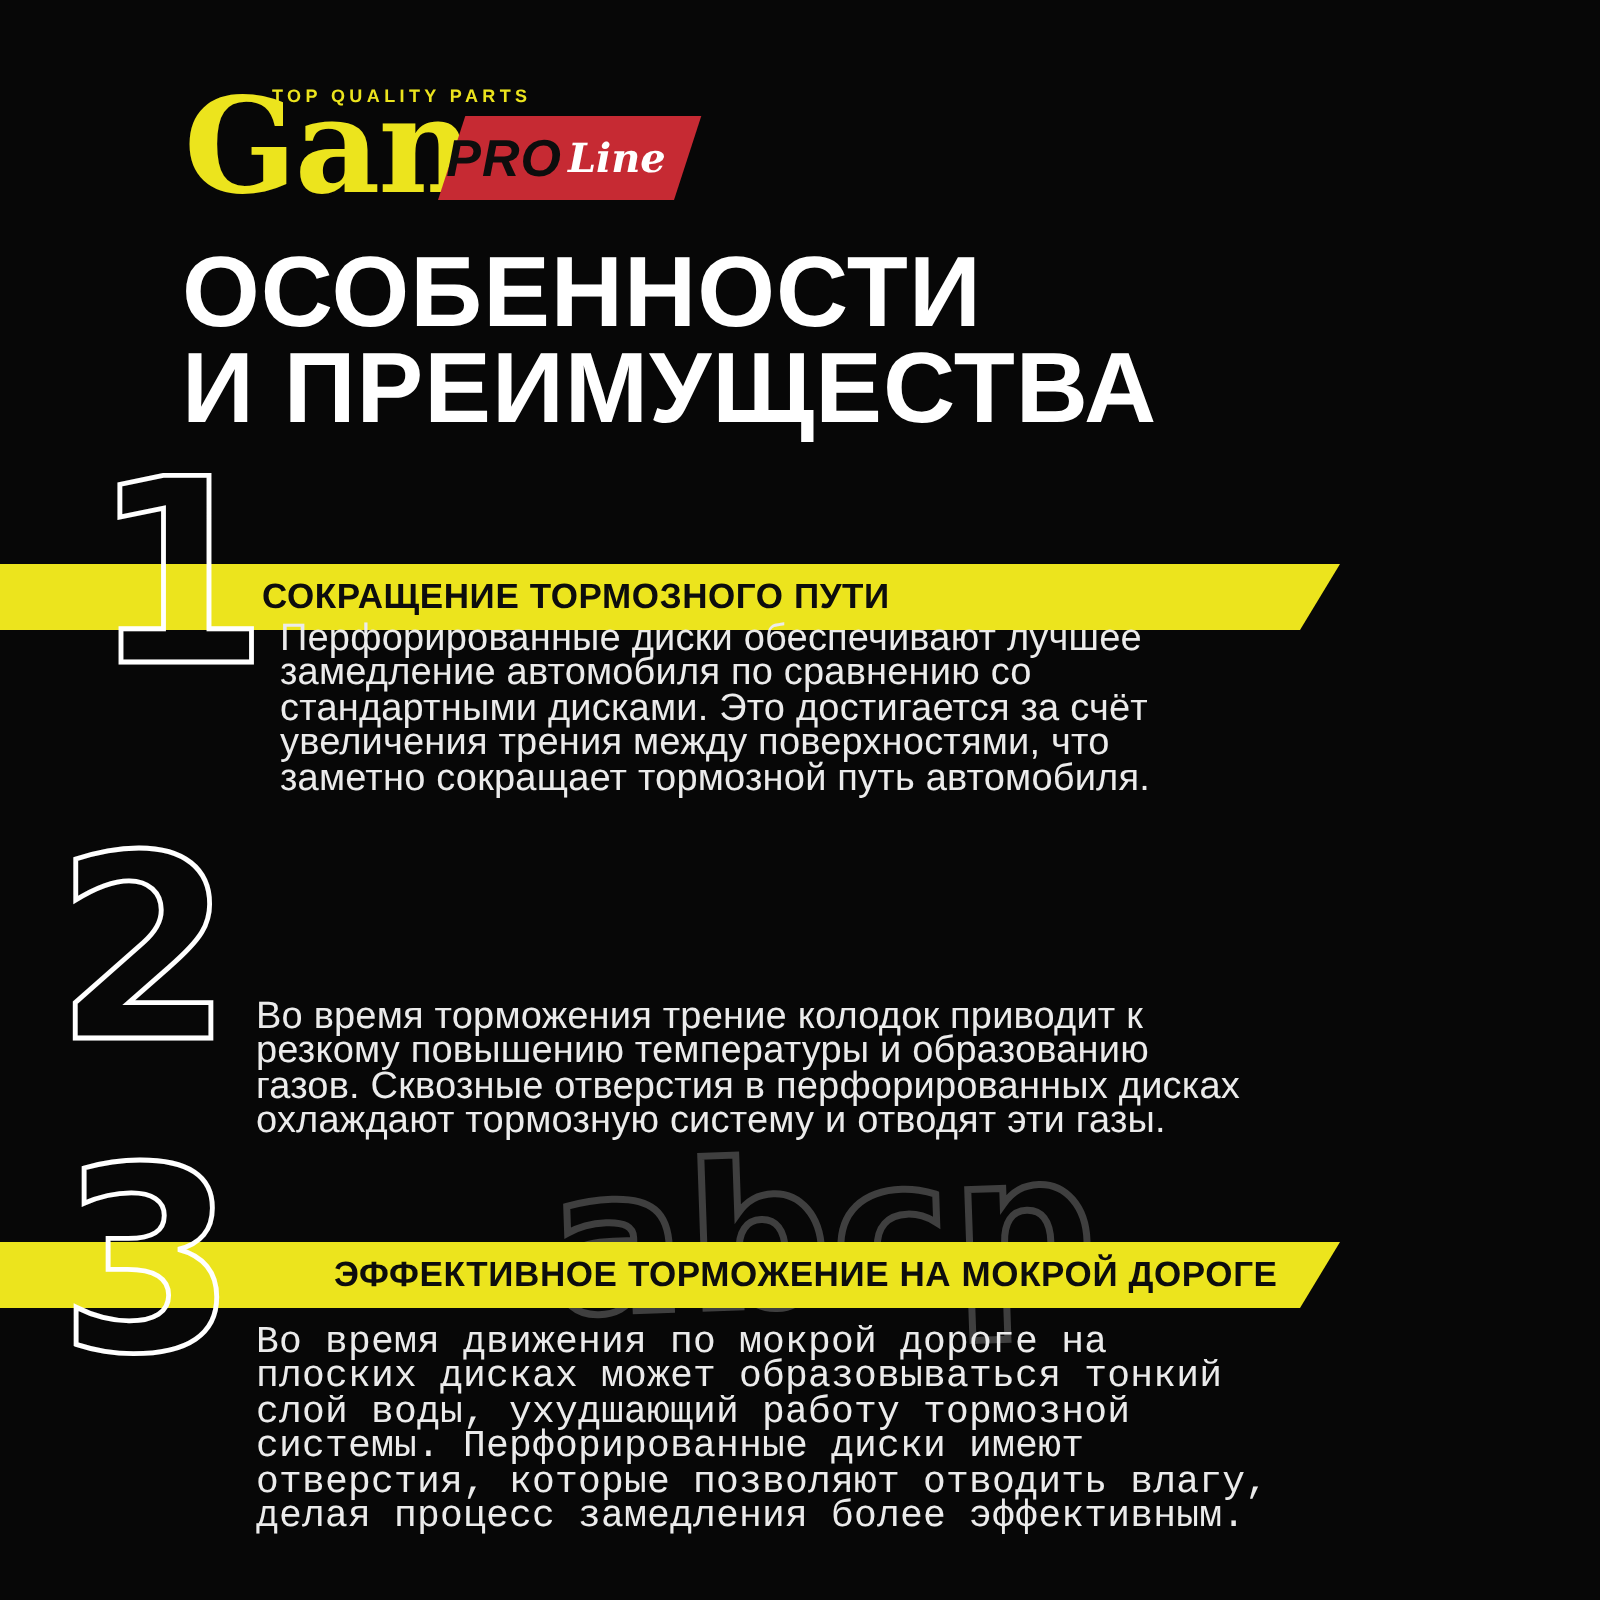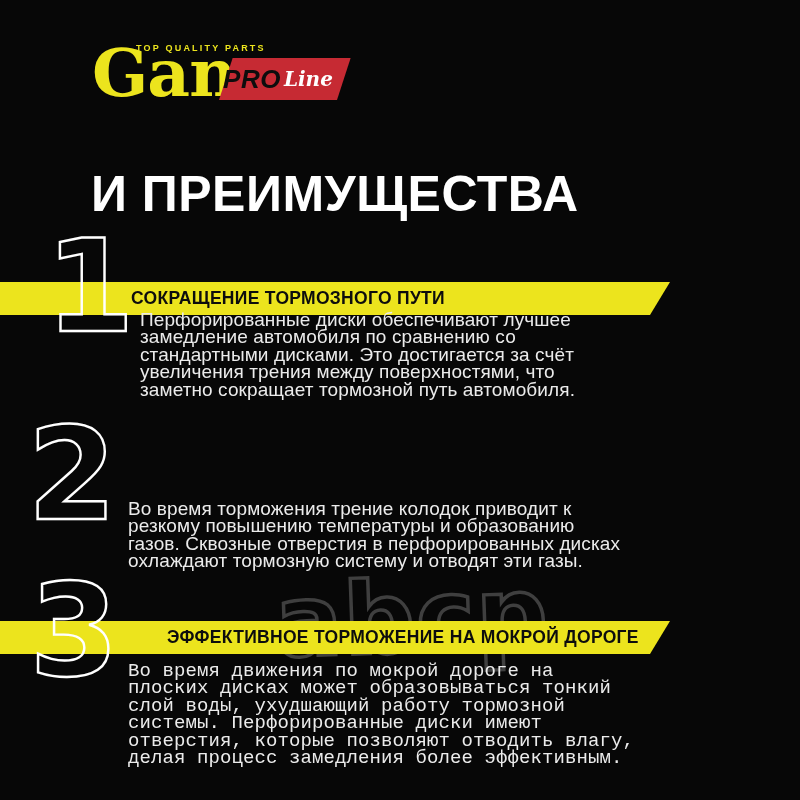--- a/index.html
+++ b/index.html
@@ -93,21 +93,21 @@
 
   <div class="tagline">TOP QUALITY PARTS</div>
   <div class="brandname">Ganz</div>
   <div class="badge">
     <div class="badge-inner">
       <span class="pro">PRO</span>
       <span class="line">Line</span>
     </div>
   </div>
 
-  <h1 class="heading"><br><span>И ПРЕИМУЩЕСТВА</span></h1>
+  <h1 class="heading"><span>ОСОБЕННОСТИ</span><br><span>И ПРЕИМУЩЕСТВА</span></h1>
 
   <svg class="watermark" width="800" height="800" viewBox="0 0 800 800">
     <text x="0" y="0" text-anchor="middle" transform="translate(413,652) rotate(-2)">abcp</text>
   </svg>
 
   <svg id="num1" class="num" width="120" height="100">
     <text x="60" y="95" text-anchor="middle">1</text>
   </svg>
   <div id="banner1" class="banner">
     <span class="banner-label">СОКРАЩЕНИЕ ТОРМОЗНОГО ПУТИ</span>

